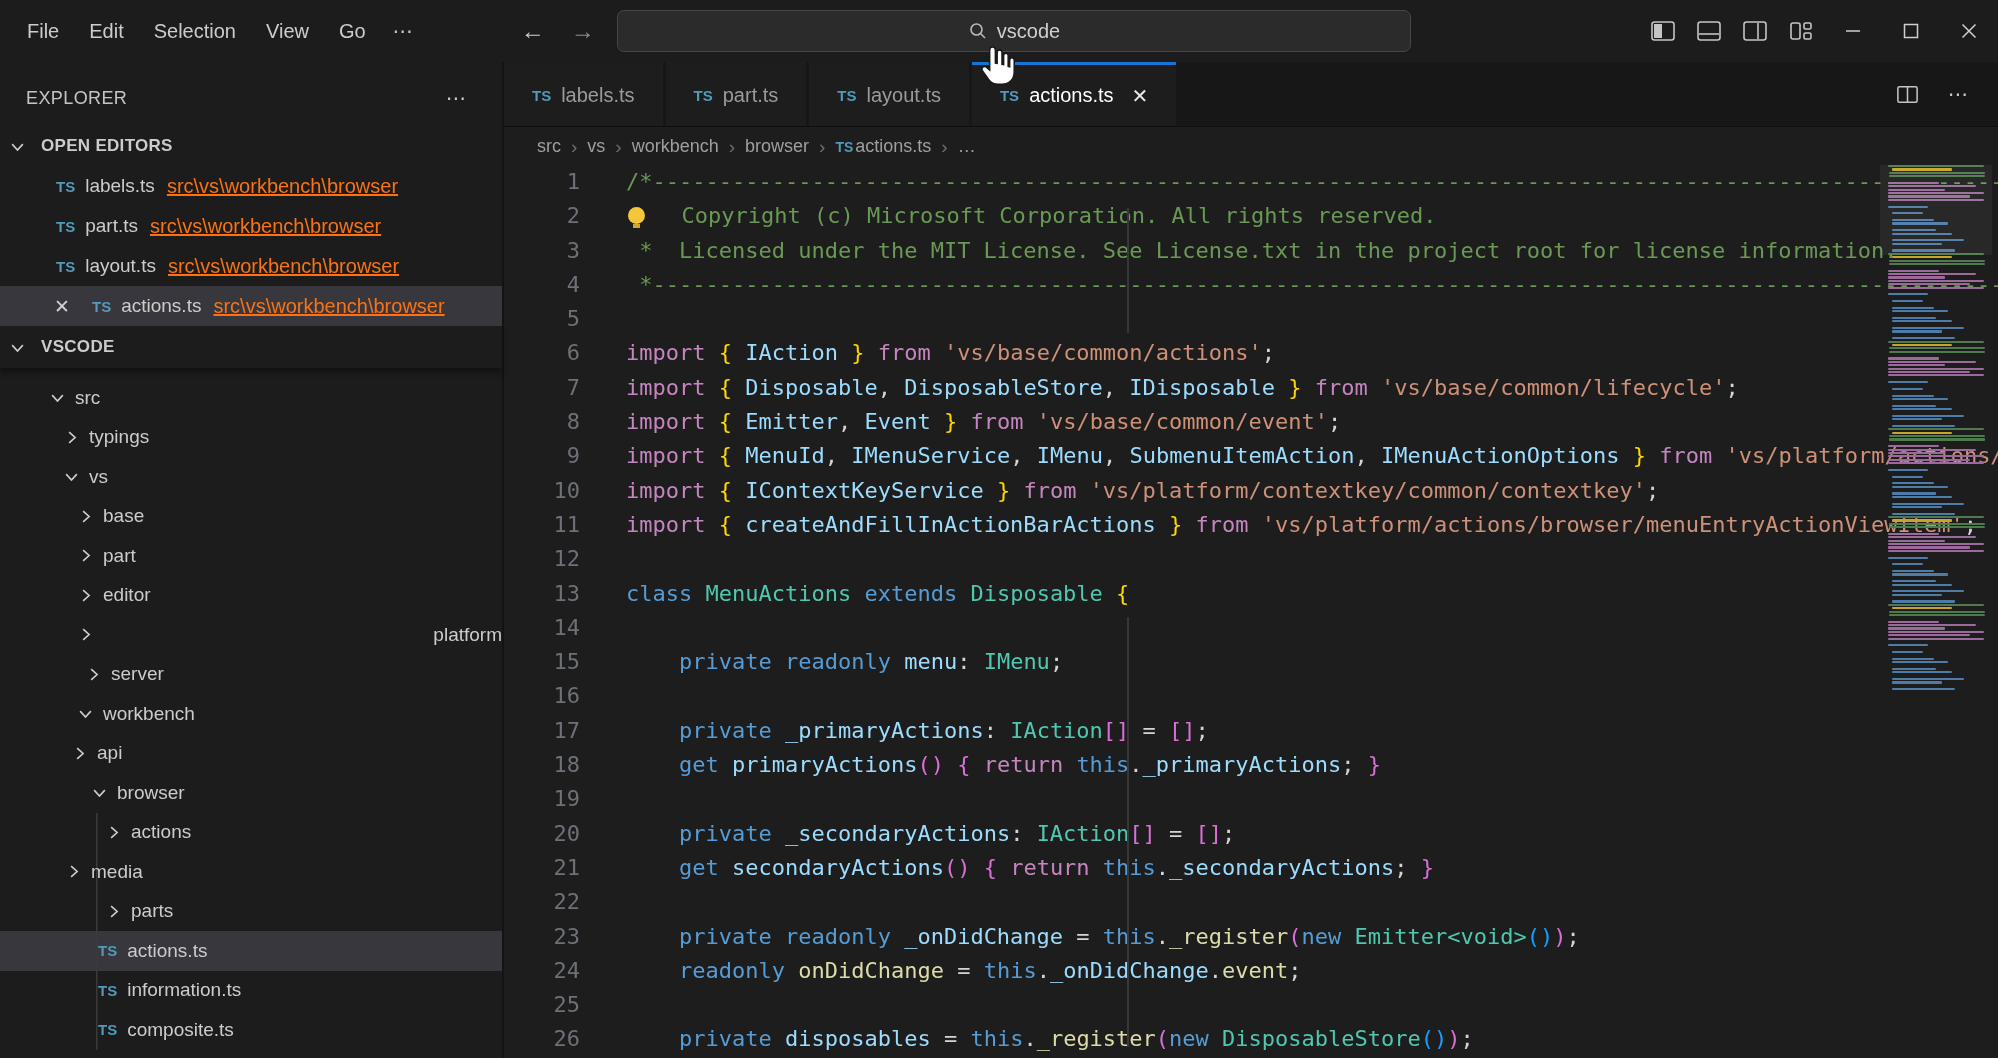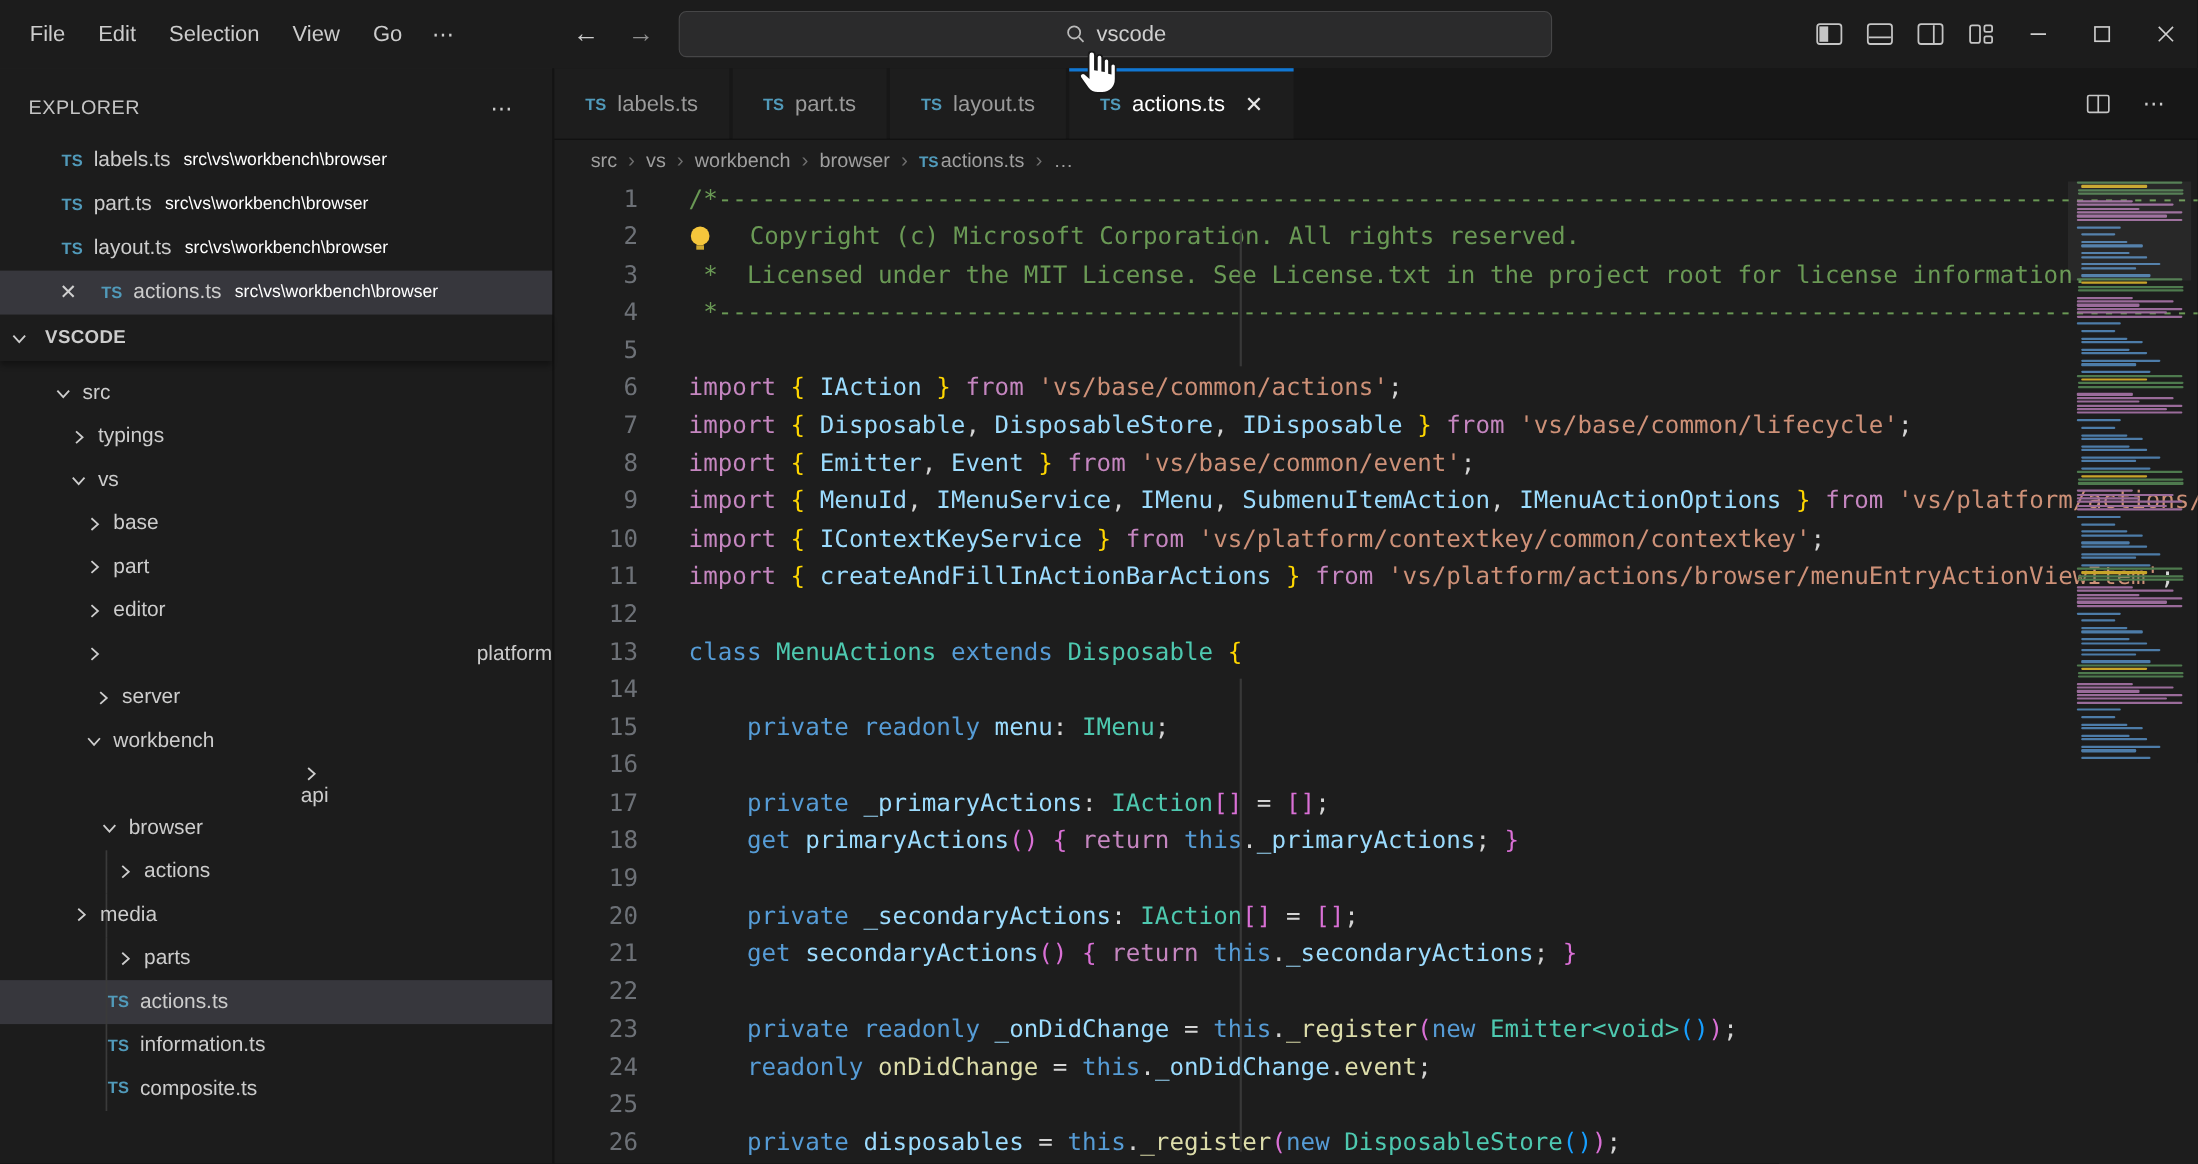--- a/index.html
+++ b/index.html
@@ -27,21 +27,21 @@
   .expl-header .t{font-size:18px;color:#c5c5c5;letter-spacing:.4px;}
   .sec-header{height:40px;display:flex;align-items:center;font-weight:bold;font-size:17px;color:#cccccc;
               padding-left:8px;letter-spacing:.3px;}
   .sec-header .lbl{margin-left:6px;}
   .oe-row{height:40px;display:flex;align-items:center;font-size:19px;padding-left:56px;position:relative;}
   .oe-row.sel{background:#37373d;}
   .oe-row .close{position:absolute;left:54px;font-size:19px;color:#d0d0d0;}
   .oe-row.sel{padding-left:92px;}
   .ts-badge{color:#519aba;font-weight:bold;font-size:15px;margin-right:10px;}
   .fname{color:#cccccc;margin-right:12px;white-space:nowrap;}
-  .fpath{color:#ffffff;font-size:16px;white-space:nowrap;}
+  .fpath{color:#f97316;font-size:20px;white-space:nowrap;text-decoration:underline;}
   .vscode-hdr{box-shadow:0 5px 5px rgba(0,0,0,.35);position:relative;z-index:2;height:42px;}
   .tree{padding-top:10px;}
   .tree-row{height:39.5px;display:flex;align-items:center;font-size:19px;color:#cccccc;white-space:nowrap;}
   .tree-row.sel{background:#37373d;}
   .tree-row.guide{background-image:linear-gradient(#3a3a3a,#3a3a3a);background-size:1.5px 100%;
                   background-position:96px 0;background-repeat:no-repeat;}
   .chev{width:19px;height:19px;flex-shrink:0;margin-right:8px;}
   .chev.exp{transform:rotate(90deg);}
   
   .editor{flex:1;background:#1d1d1d;position:relative;}
@@ -140,20 +140,26 @@
   </div>
 </div>
 
 <div class="main">
 
   <div class="sidebar">
     <div class="expl-header">
       <span class="t">EXPLORER</span>
       <span class="menu-more">⋯</span>
     </div>
+    <div class="sec-header" id="oe-header">
+      <svg class="chev exp" viewBox="0 0 16 16">
+          <path d="M6 3.5l5 4.5-5 4.5" fill="none" stroke="#cccccc" stroke-width="1.4"></path>
+        </svg>
+      <span class="lbl">OPEN EDITORS</span>
+    </div>
     <div id="oe-list">
         <div class="oe-row">
           <span class="ts-badge">TS</span>
           <span class="fname">labels.ts</span>
           <span class="fpath">src\vs\workbench\browser</span>
         </div>
         <div class="oe-row">
           <span class="ts-badge">TS</span>
           <span class="fname">part.ts</span>
           <span class="fpath">src\vs\workbench\browser</span>
@@ -224,21 +230,21 @@
             <path d="M6 3.5l5 4.5-5 4.5" fill="none" stroke="#cccccc" stroke-width="1.4"></path>
           </svg>
           <span>server</span>
         </div>
         <div class="tree-row" style="padding-left: 76px;">
           <svg viewBox="0 0 16 16" class="chev exp">
             <path d="M6 3.5l5 4.5-5 4.5" fill="none" stroke="#cccccc" stroke-width="1.4"></path>
           </svg>
           <span>workbench</span>
         </div>
-        <div class="tree-row" style="padding-left: 70px; flex-direction: column;">
+        <div class="tree-row" style="padding-left: 70px;">
           <svg viewBox="0 0 16 16" class="chev">
             <path d="M6 3.5l5 4.5-5 4.5" fill="none" stroke="#cccccc" stroke-width="1.4"></path>
           </svg>
           <span>api</span>
         </div>
         <div class="tree-row" style="padding-left: 90px;">
           <svg viewBox="0 0 16 16" class="chev exp">
             <path d="M6 3.5l5 4.5-5 4.5" fill="none" stroke="#cccccc" stroke-width="1.4"></path>
           </svg>
           <span>browser</span>

